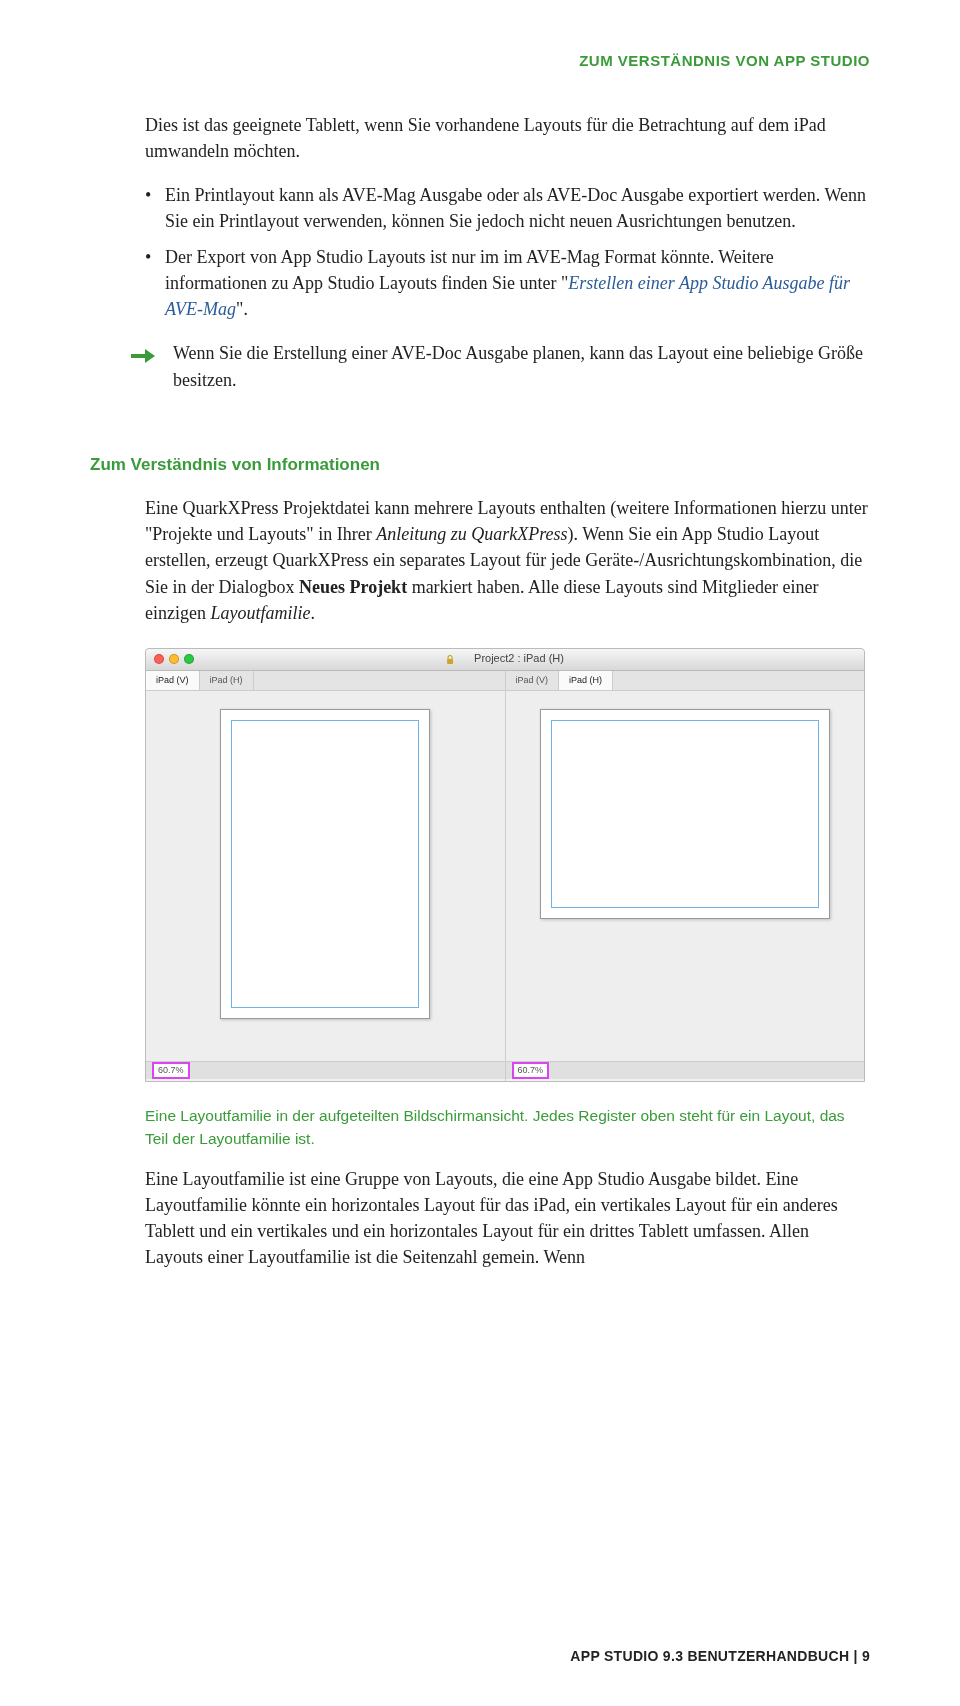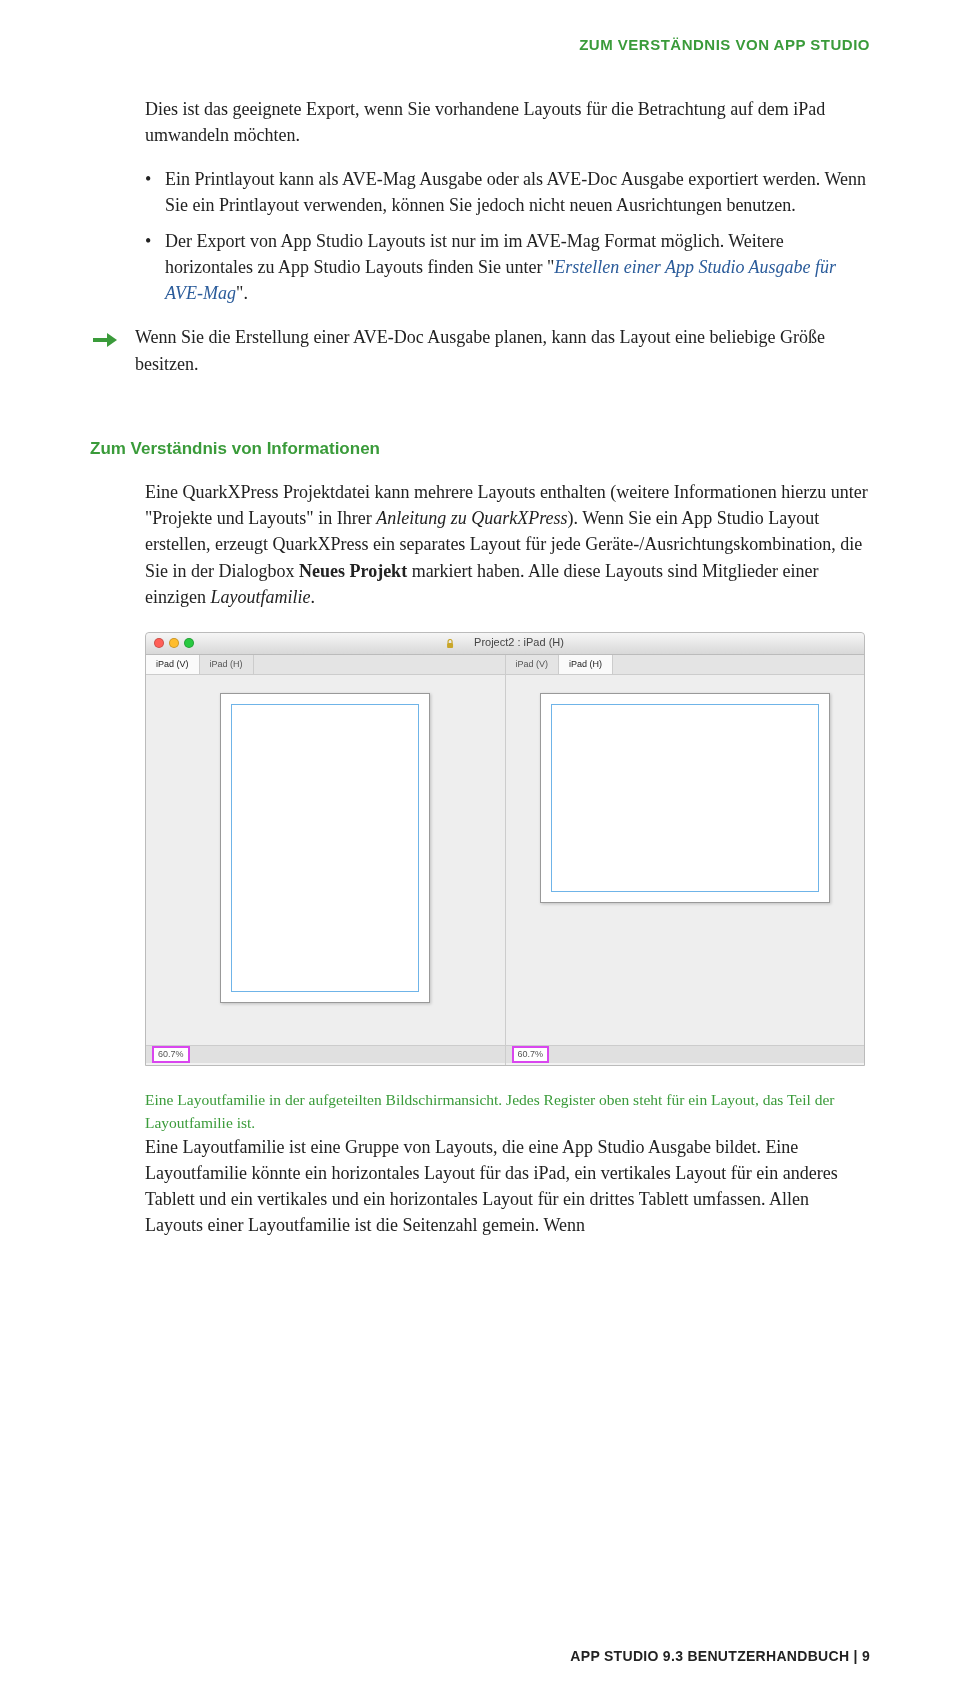--- a/index.html
+++ b/index.html
@@ -7,21 +7,21 @@
     width: 960px;
     height: 1706px;
     background: #ffffff;
     font-family: Georgia, 'Times New Roman', serif;
     color: #222;
     position: relative;
     font-size: 18px;
     line-height: 1.45;
   }
   .page {
-    padding: 34px 90px 50px 90px;
+    padding: 50px 90px 50px 90px;
     position: relative;
     height: 100%;
   }
   .header-title {
     text-align: right;
     font-family: Verdana, Arial, sans-serif;
     font-weight: bold;
     color: #3a9b3a;
     font-size: 15px;
     letter-spacing: 0.5px;
@@ -50,21 +50,21 @@
     top: 0;
     color: #222;
     font-size: 18px;
   }
   .italic-link {
     font-style: italic;
     color: #2a5b9a;
   }
   .arrow-block {
     position: relative;
-    margin-left: 45px;
+    margin-left: 83px;
     margin-top: 18px;
     margin-bottom: 18px;
   }
   .arrow-icon {
     position: absolute;
     left: -42px;
     top: 4px;
   }
   .section-heading {
     font-family: Verdana, Arial, sans-serif;
@@ -185,24 +185,25 @@
     padding: 0 6px;
     gap: 6px;
   }
   .zoom-box {
     background: #ffffff;
     border: 2px solid #d946ef;
     padding: 0 4px;
   }
   .caption {
     margin-left: 55px;
-    font-family: Liberation Serif, serif;
+    font-family: Liberation Sans, sans-serif;
     color: #3a9b3a;
     font-size: 15.5px;
     line-height: 1.5;
+    margin-bottom: 16px;
     margin-top: 6px;
   }
   .footer {
     position: absolute;
     bottom: 40px;
     right: 90px;
     font-family: Verdana, Arial, sans-serif;
     font-weight: bold;
     font-size: 14px;
     color: #222;
@@ -210,26 +211,26 @@
   }
 </style>
 </head>
 <body>
 
 <div class="page">
 
   <div class="header-title">ZUM VERSTÄNDNIS VON APP STUDIO</div>
 
   <div class="body-block">
-    <p class="para">Dies ist das geeignete Export, wenn Sie vorhandene Layouts für die Betrachtung auf dem iPad umwandeln möchten.</p>
+    <p class="para">Dies ist das geeignete Tablett, wenn Sie vorhandene Layouts für die Betrachtung auf dem iPad umwandeln möchten.</p>
 
     <ul class="bullets">
       <li>Ein Printlayout kann als AVE-Mag Ausgabe oder als AVE-Doc Ausgabe exportiert werden. Wenn Sie ein Printlayout verwenden, können Sie jedoch nicht neuen Ausrichtungen benutzen.</li>
       <li>
-        <span>Der Export von App Studio Layouts ist nur im im AVE-Mag Format möglich. Weitere horizontales zu App Studio Layouts finden Sie unter "</span><span class="italic-link">Erstellen einer App Studio Ausgabe für AVE-Mag</span><span>".</span>
+        <span>Der Export von App Studio Layouts ist nur im im AVE-Mag Format könnte. Weitere informationen zu App Studio Layouts finden Sie unter "</span><span class="italic-link">Erstellen einer App Studio Ausgabe für AVE-Mag</span><span>".</span>
       </li>
     </ul>
 
   </div>
 
   <div class="arrow-block">
     <span class="arrow-icon">
       <svg width="24" height="14" viewBox="0 0 24 14">
         <rect x="0" y="5" width="14" height="4" fill="#3a9b3a"></rect>
         <polygon points="14,0 24,7 14,14" fill="#3a9b3a"></polygon>

